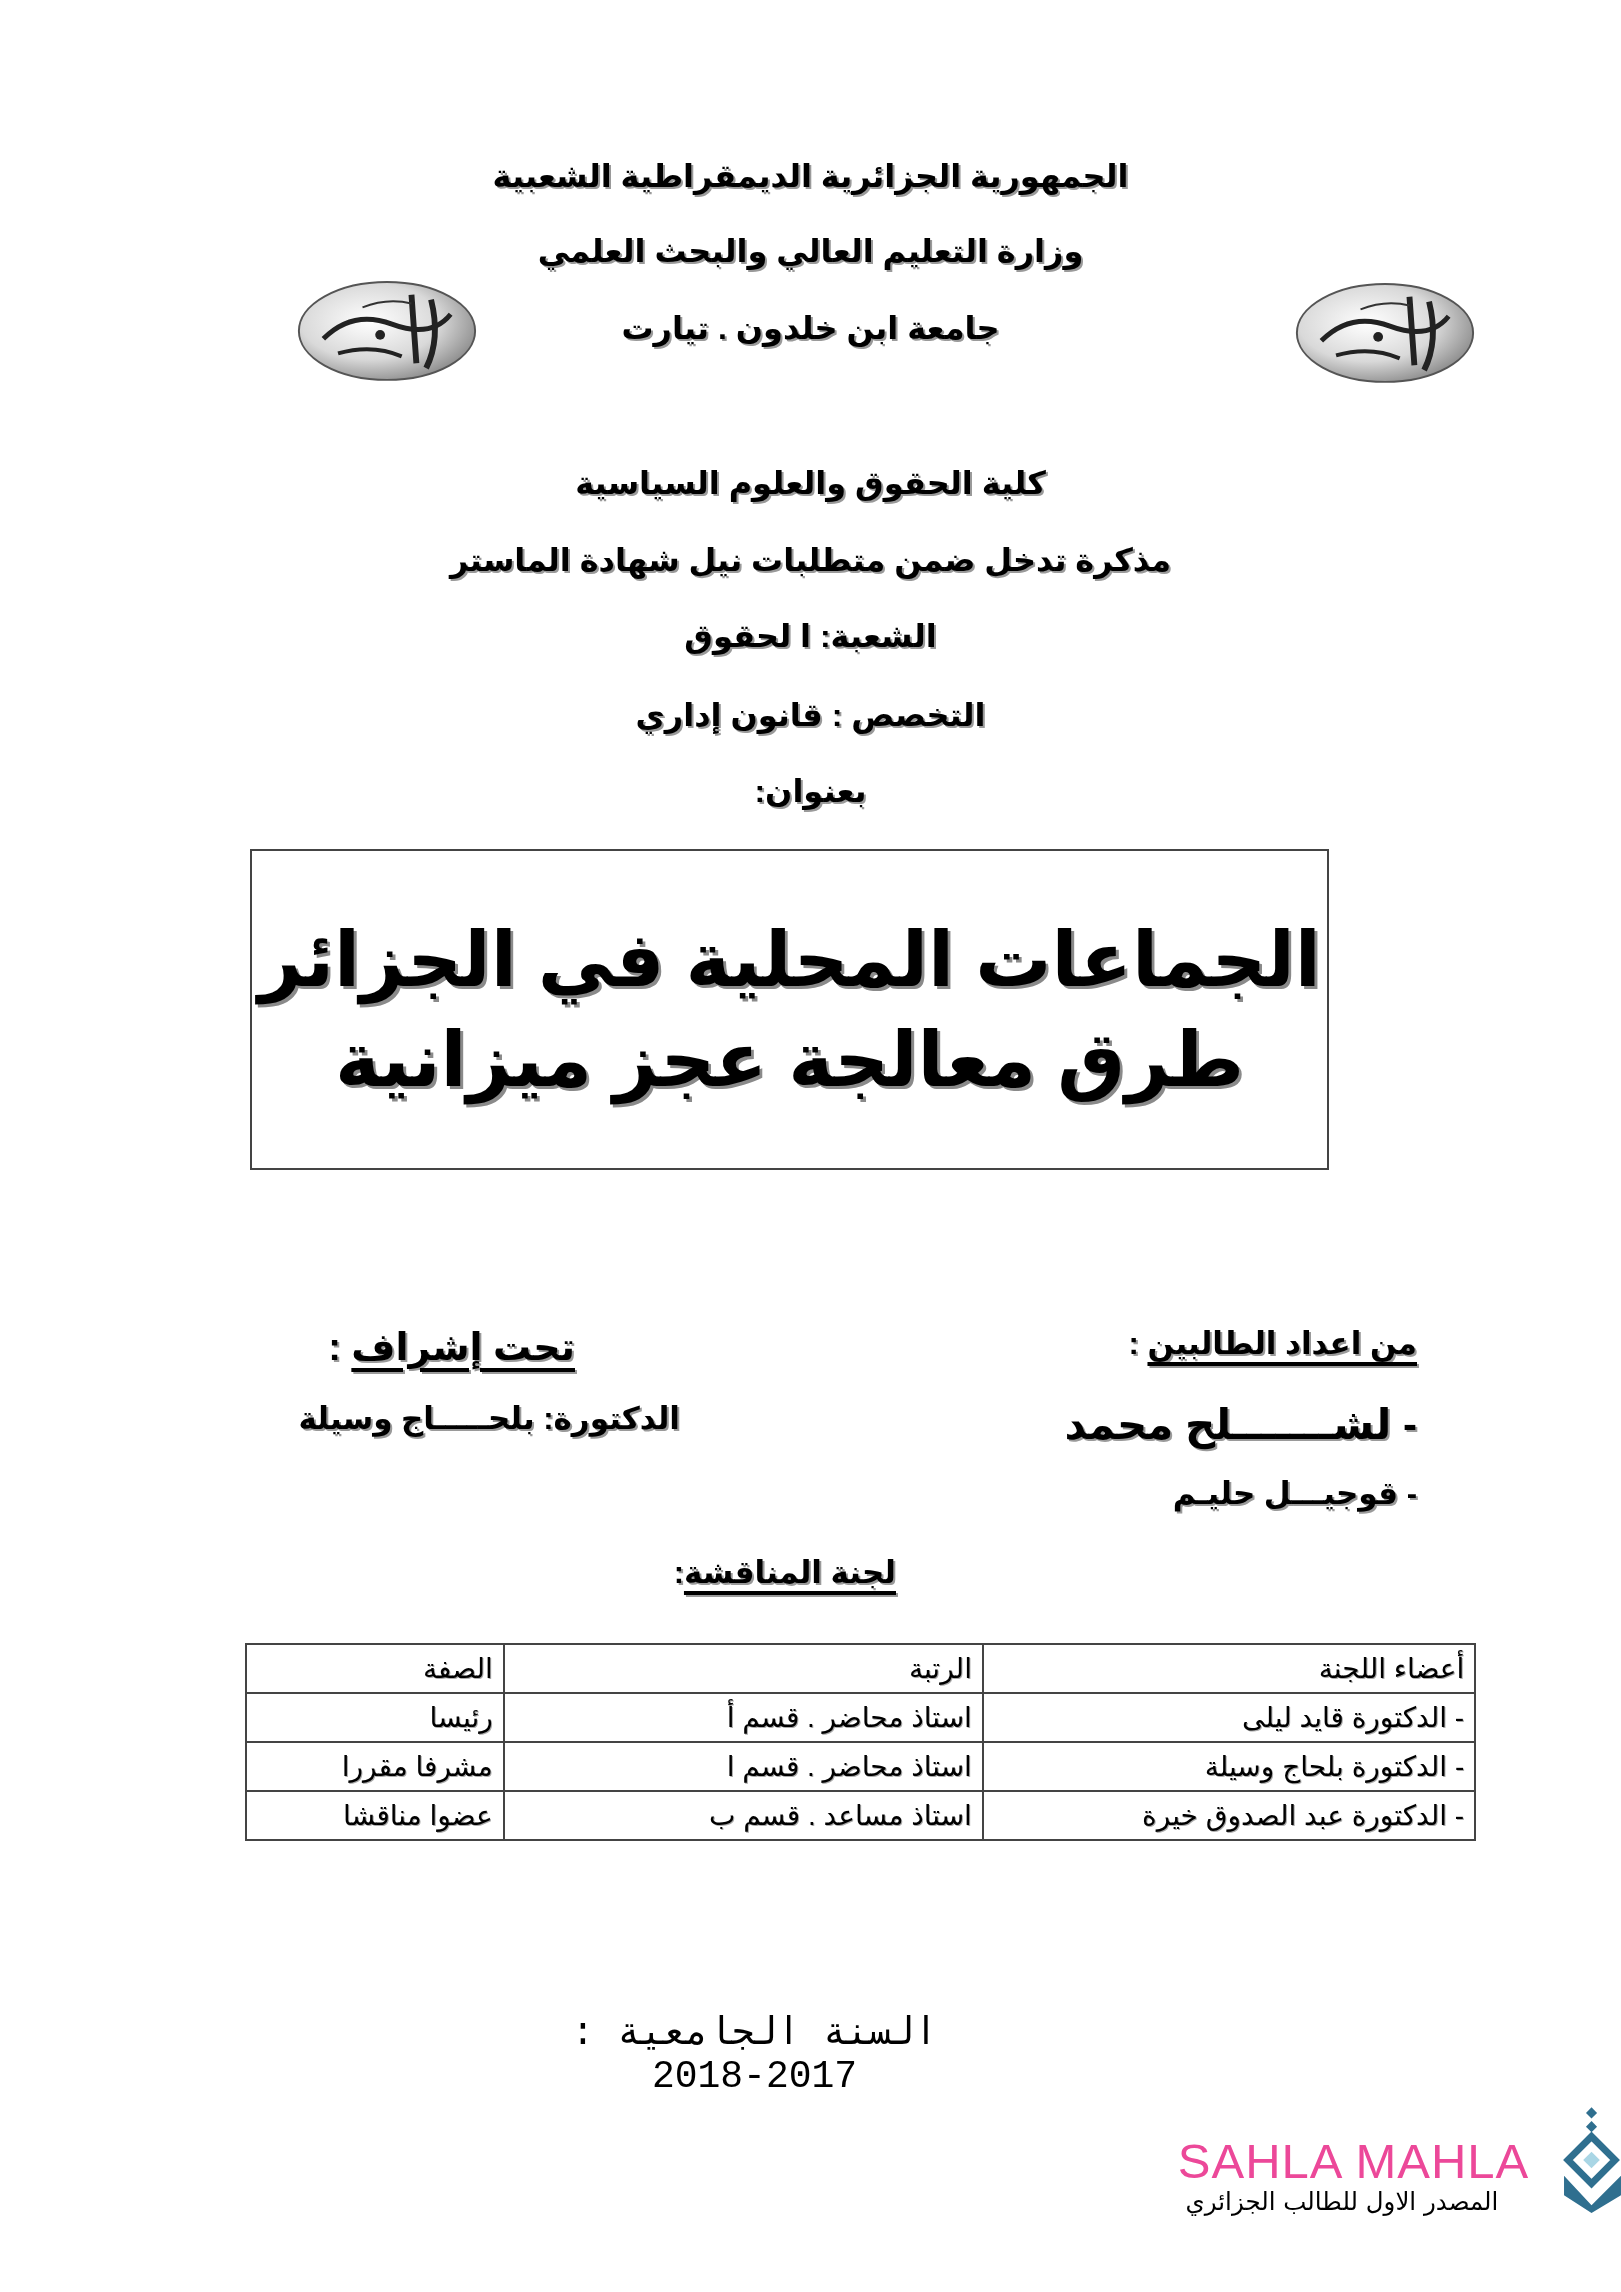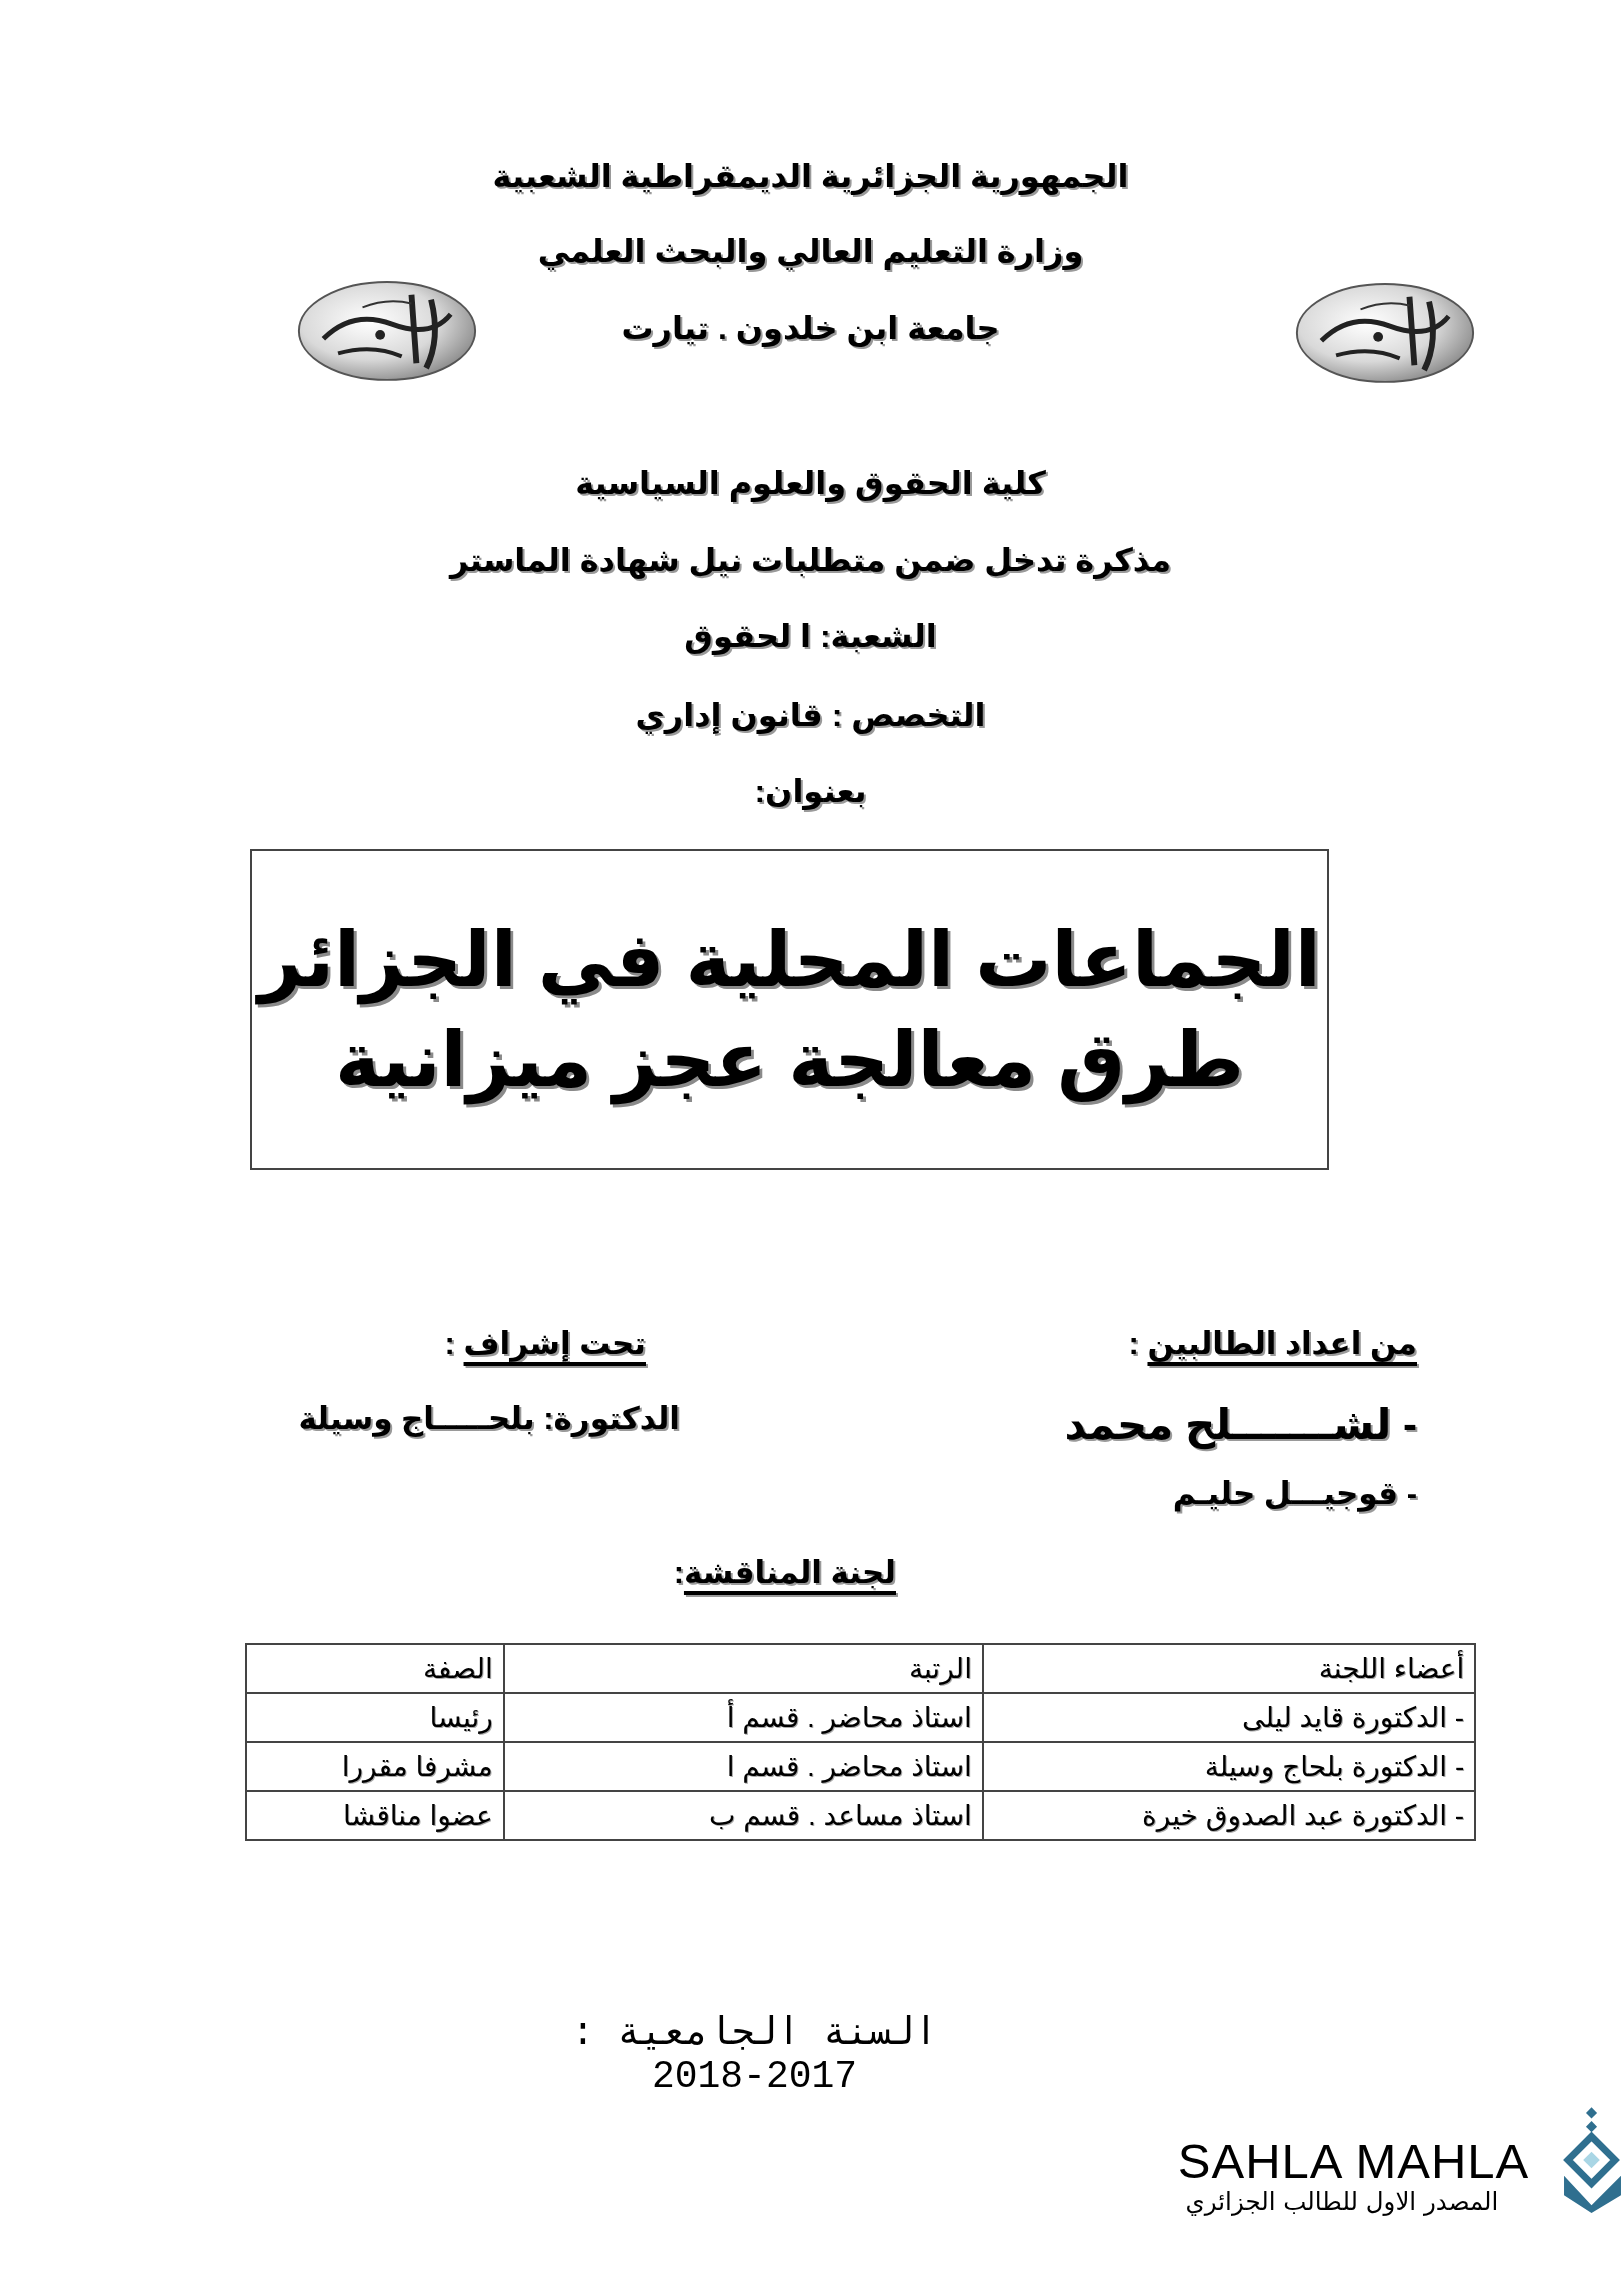--- a/index.html
+++ b/index.html
@@ -16,21 +16,21 @@
   .title-line { font-size:76px; font-weight:bold; line-height:100px; direction:rtl;
                 text-shadow:2.9px 2.9px 0 #8a8a8a; white-space:nowrap; }
   .bold-sh { font-weight:bold; text-shadow:2px 2px 0 #9a9a9a; direction:rtl; white-space:nowrap; }
   .ul { text-decoration:underline; text-decoration-thickness:3.9px; text-underline-offset:7.8px; }
   table.committee { position:absolute; left:245px; top:1643px; width:1231px; border-collapse:collapse; direction:rtl; }
   table.committee td { border:2.5px solid #444; height:47px; padding:0 9.8px; font-size:28px; font-weight:normal;
                        text-align:right; white-space:nowrap; text-shadow:1px 1px 0 #aaa; }
   .year { left:529px; top:2009px; width:451px; text-align:center; font-family:Liberation Mono, monospace;
           font-size:38px; direction:rtl; }
   .brand { left:1166px; top:2107px; width:451px; height:108px; }
-  .brand-text { position:absolute; left:11.8px; top:25.5px; font-size:49px; color:#000000; letter-spacing:1px;
+  .brand-text { position:absolute; left:11.8px; top:25.5px; font-size:49px; color:#ec4899; letter-spacing:1px;
                 font-family:"Liberation Sans",sans-serif; }
   .brand-sub { position:absolute; left:19.6px; top:80px; font-size:24.5px; color:#000000; direction:rtl; white-space:nowrap;
                font-family:"DejaVu Sans",sans-serif; }
   .brand-icon { position:absolute; left:392px; top:0px; width:69px; height:108px; }
 </style>
 </head>
 <body>
 
 <div class="abs hdr" style="top:157px;">الجمهورية الجزائرية الديمقراطية الشعبية</div>
 <div class="abs hdr" style="top:232px;">وزارة التعليم العالي والبحث العلمي</div>
@@ -81,21 +81,21 @@
   <div class="title-line">الجماعات المحلية في الجزائر</div>
   <div class="title-line">طرق معالجة عجز ميزانية</div>
 </div>
 
 <div class="abs bold-sh" style="right:204px; top:1325px; font-size:31px;">
   <span class="ul">من اعداد الطالبين</span><span> :</span>
 </div>
 <div class="abs bold-sh" style="right:204px; top:1400px; font-size:42px;">- لشـــــــلح محمد</div>
 <div class="abs bold-sh" style="right:204px; top:1475px; font-size:31px;">- قوجيـــل حليـم</div>
 
-<div class="abs bold-sh" style="right:975px; top:1325px; font-size:31px;">
+<div class="abs bold-sh" style="right:1046px; top:1325px; font-size:38px;">
   <span class="ul">تحت إشراف</span><span> :</span>
 </div>
 <div class="abs bold-sh" style="right:941px; top:1400px; font-size:31px;">الدكتورة: بلحـــــاج وسيلة</div>
 
 <div class="abs bold-sh" style="right:725px; top:1554px; font-size:31px;">
   <span class="ul">لجنة المناقشة</span><span>:</span>
 </div>
 
 <table class="committee">
   <colgroup>

